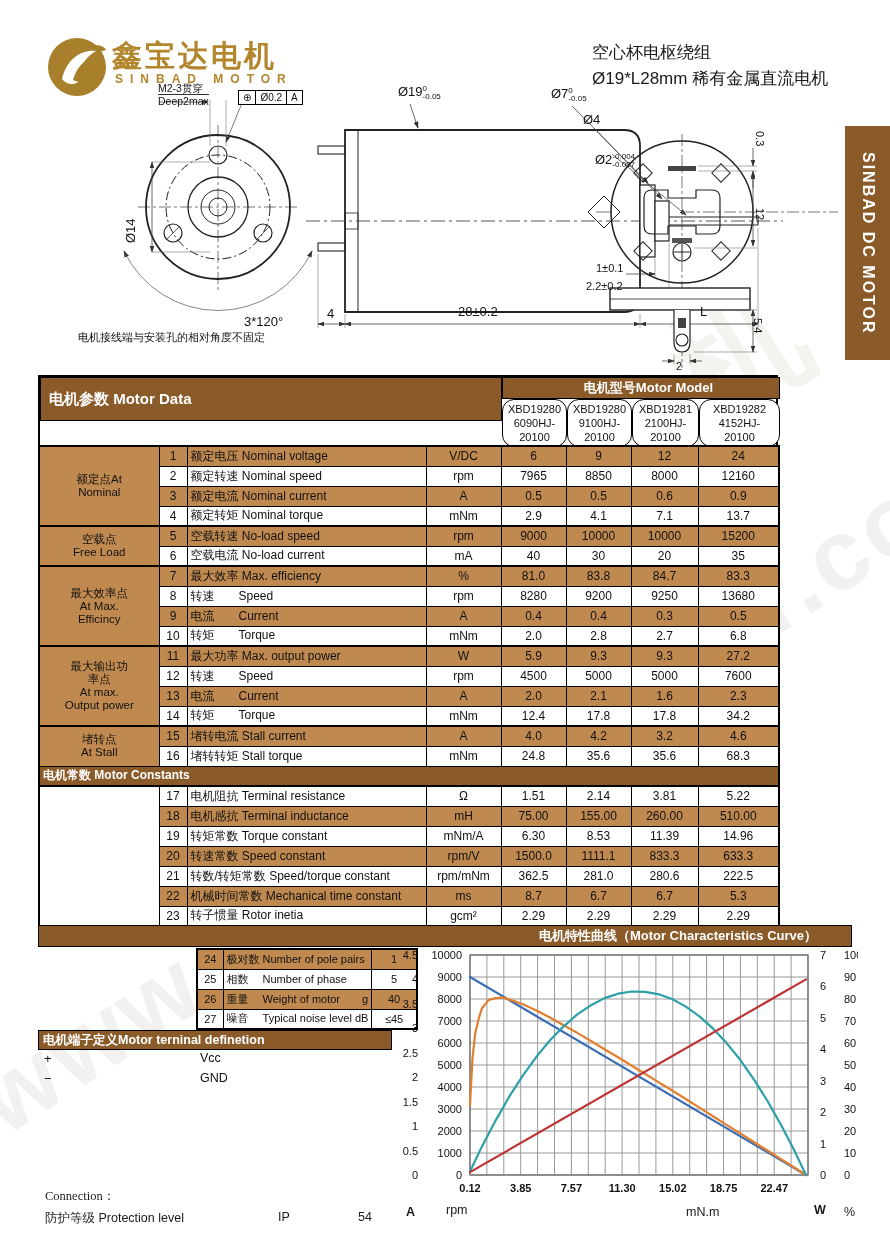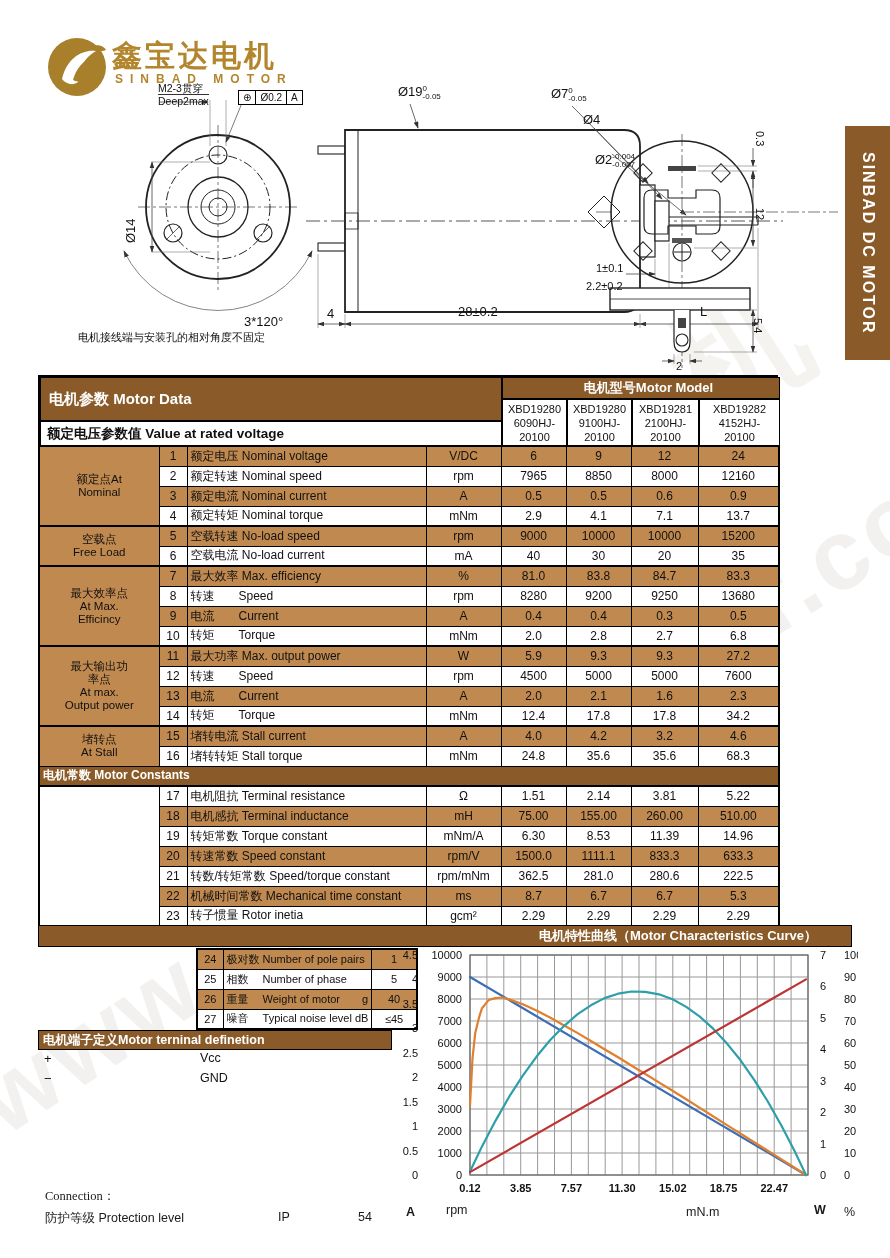--- a/index.html
+++ b/index.html
@@ -30,21 +30,21 @@
   .gdt span:last-child{border-right:none;}
   #m2-note{font-size:10.5px;line-height:12px;}
   #m2-note .ul{border-bottom:1px solid #333;}
   
   #tbl-header{left:38px;top:375px;display:grid;width:740px;
      grid-template-columns:120px 28px 239px 75px 65px 65px 67px 81px;
      grid-template-rows:22px 22px 26px;border:2px solid #000;box-sizing:border-box;background:#fff;}
   .hc{border:1px solid #000;display:flex;align-items:center;justify-content:center;box-sizing:border-box;}
   #hc-title{grid-column:1/5;grid-row:1/3;background:#8a5a28;color:#fff;font-size:15px;font-weight:bold;justify-content:flex-start;padding-left:8px;}
   #hc-model{grid-column:5/9;grid-row:1;background:#8a5a28;color:#fff;font-size:13px;font-weight:bold;padding-left:15px;}
-  .hc.model-name{grid-row:2/4;background:#fff;font-size:11px;line-height:14px;text-align:center;white-space:pre-line;}
+  .hc.model-name{grid-row:2/4;background:#fff;font-size:11px;line-height:14px;text-align:center;white-space:pre-line;border-radius:12px;}
   #hc-sub{grid-column:1/5;grid-row:3;font-weight:bold;font-size:13.5px;justify-content:flex-start;padding-left:6px;background:#fff;}
   
   #main-table{position:absolute;left:38px;top:445px;border-collapse:collapse;width:740px;table-layout:fixed;border:2px solid #000;background:#fff;}
   #main-table td{border:1px solid #000;height:20px;padding:0 3px;font-size:12px;overflow:hidden;white-space:nowrap;box-sizing:border-box;}
   #main-table tr.shade td{background:#c0894f;}
   #main-table td.gcell{background:#fff;text-align:center;font-size:11.5px;white-space:pre-line;line-height:13px;}
   #main-table tr.gtop td{border-top-width:2px;}
   td.cnum{text-align:center;font-size:11px;}
   td.cname{text-align:left;font-size:12.5px;}
   td.cunit,td.cval{text-align:center;}
@@ -77,20 +77,24 @@
     <svg width="62" height="62" viewBox="0 0 62 62">
       <circle cx="31" cy="31" r="29" fill="#a8802c"></circle>
       <path d="M16,43 C21,21 38,13 50,15 C39,21 34,30 32,46 C27,50 20,48 16,43 Z" fill="#ffffff"></path>
       <path d="M27,44 C30,32 38,24 48,20 C44,30 40,38 33,45 C31,46 29,45 27,44 Z" fill="#a8802c"></path>
       <path d="M46,10 C52,8 58,10 60,14 C56,16 50,15 46,10 Z" fill="#a8802c"></path>
     </svg>
   </div>
   <div class="abs" id="brand-cn">鑫宝达电机</div>
   <div class="abs" id="brand-en">SINBAD MOTOR</div>
 
+  <div class="abs" id="subtitle">
+    <div>空心杯电枢绕组</div>
+    <div>Ø19*L28mm 稀有金属直流电机</div>
+  </div>
 
   <div class="abs" id="side-banner">SINBAD DC MOTOR</div>
 
   <svg class="abs" style="left:38px;top:78px;" width="810" height="300" viewBox="0 0 810 300">
     <defs>
       <marker id="ar" markerWidth="9" markerHeight="8" refX="8" refY="3" orient="auto">
           <path d="M0,0 L9,3 L0,6 Z" fill="#333"></path>
         </marker>
       <marker id="ars" markerWidth="9" markerHeight="8" refX="1" refY="3" orient="auto">
           <path d="M9,0 L0,3 L9,6 Z" fill="#333"></path>
@@ -238,21 +242,20 @@
 20100</div>
     <div class="hc model-name" style="grid-column:6;">XBD19280
 9100HJ-
 20100</div>
     <div class="hc model-name" style="grid-column:7;">XBD19281
 2100HJ-
 20100</div>
     <div class="hc model-name" style="grid-column:8;">XBD19282
 4152HJ-
 20100</div>
-    <div class="hc" id="hc-sub">额定电压参数值 Value at rated voltage</div>
   </div>
 
   <table id="main-table">
     <colgroup>
       <col style="width:120px">
         <col style="width:28px">
         <col style="width:239px">
         <col style="width:75px">
       <col style="width:65px">
         <col style="width:65px">

